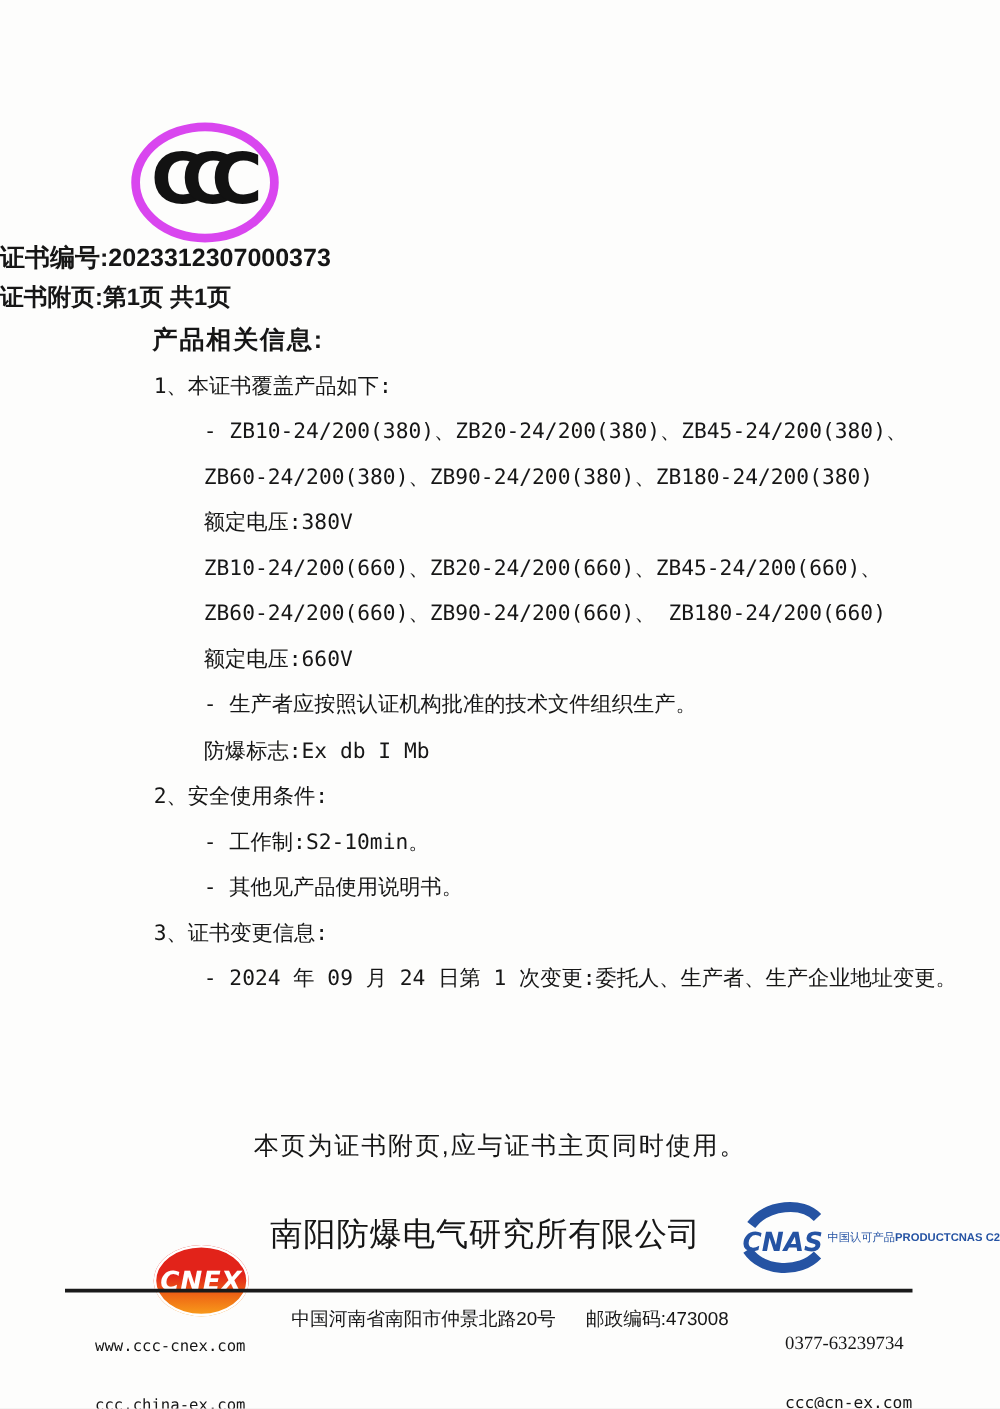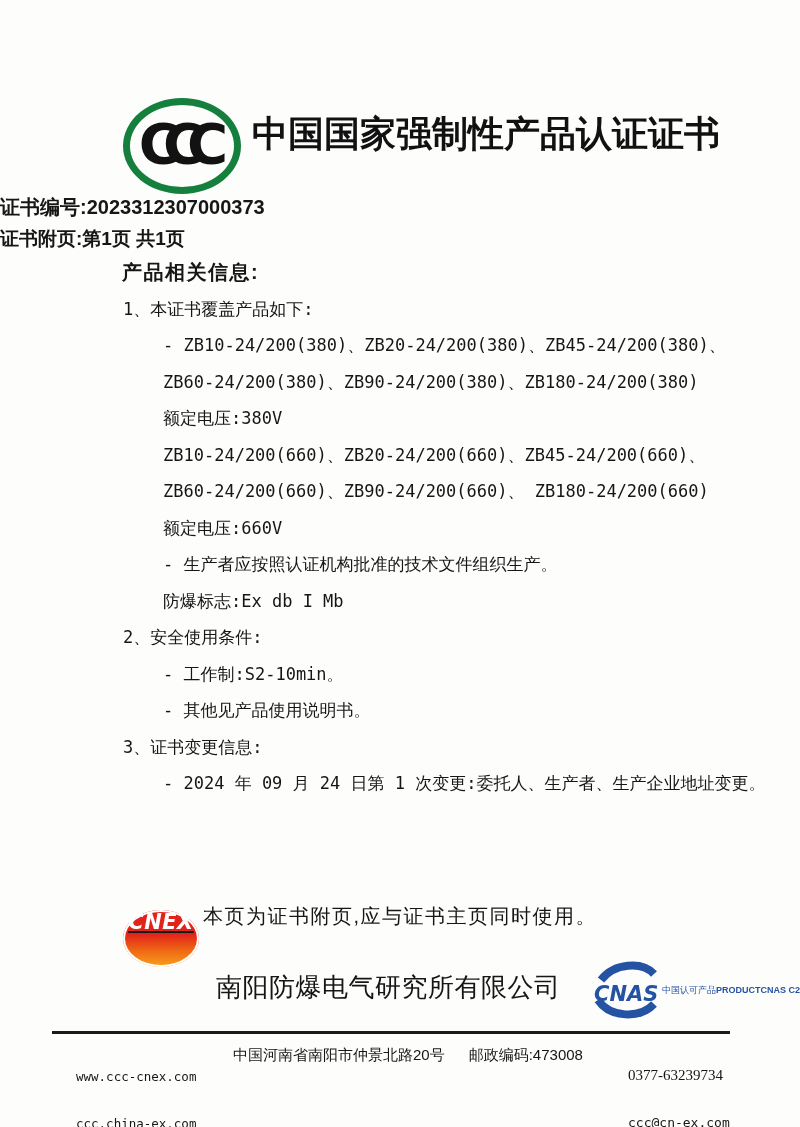--- a/index.html
+++ b/index.html
@@ -3,22 +3,22 @@
 <meta charset="utf-8">
 <style>
   html,body{margin:0;padding:0;background:#e8e8e8;}
   .page{
     position:relative;width:800px;height:1127px;background:#fdfdfc;
     margin:0 auto;overflow:hidden;color:#161616;
     font-family:"Liberation Sans", sans-serif;
   }
   
   .ccc-logo{
-    position:absolute;left:123px;top:98px;width:104px;height:82px;
-    border:7px solid #15803d;border-radius:50%;
+    position:absolute;left:105px;top:98px;width:104px;height:82px;
+    border:7px solid #d946ef;border-radius:50%;
     display:flex;align-items:center;justify-content:center;overflow:hidden;
   }
   .ccc-logo span{
     font-family:"DejaVu Sans", sans-serif;font-weight:900;font-size:56px;
     letter-spacing:-17px;color:#121212;padding-right:14px;line-height:1;
     transform:translateY(-2px);
   }
   .main-title{
     position:absolute;left:252px;top:110px;width:440px;
     font-size:36px;font-weight:600;letter-spacing:0px;color:#111;
@@ -35,25 +35,24 @@
        font-family:"DejaVu Sans Mono","Liberation Sans",monospace;}
   .section-title{font-weight:bold;font-size:20px;letter-spacing:1.5px;
        font-family:"Liberation Sans",sans-serif;}
   .heading-row{margin-left:1px;}
   .sub-row{margin-left:41px;}
   
   .note{position:absolute;top:903px;left:0;width:800px;text-align:center;
         font-size:20px;letter-spacing:1.5px;white-space:pre;}
   
   .cnex-logo{
-    position:absolute;left:123px;top:910px;width:76px;height:57px;border-radius:50%;
+    position:absolute;left:123px;top:996px;width:76px;height:57px;border-radius:50%;
     background:linear-gradient(180deg,#e2231a 0%,#e2231a 42%,#ef6a15 72%,#f9a01b 100%);
-    display:flex;justify-content:center;
+    display:flex;align-items:center;justify-content:center;
     box-shadow:0 0 0 2px #fff inset;
-    text-decoration:underline;
   }
   .cnex-logo span{color:#fff;font-weight:bold;font-style:italic;font-size:21px;
     font-family:"DejaVu Sans",sans-serif;letter-spacing:0.5px;}
   .org-name{position:absolute;left:216px;top:970px;font-size:26px;letter-spacing:0.5px;
     font-weight:500;white-space:nowrap;}
   .cnas-wrap{position:absolute;left:594px;top:961px;display:flex;align-items:center;gap:4px;}
   .cnas-text{display:flex;flex-direction:row;justify-content:center;color:#2553a3;}
   .cnas-text .ct{font-size:9px;line-height:11px;white-space:nowrap;}
   .cnas-text .ct.b{font-weight:bold;font-size:9px;}
   
@@ -68,21 +67,20 @@
   .f-right .email{font-size:13px;font-family:"DejaVu Sans Mono",monospace;}
 </style>
 </head>
 <body>
 
 <div class="page">
 
   <div class="ccc-logo">
     <span>CCC</span>
   </div>
-  <div class="main-title">中国国家强制性产品认证证书</div>
 
   <div class="meta">
     <div class="m-line m1"><span>证书编号:</span><span>2023312307000373</span></div>
     <div class="m-line m2"><span>证书附页:</span><span>第1页 共1页</span></div>
   </div>
 
   <div class="doc-body">
     <div class="row section-title">产品相关信息:</div>
     <div class="row heading-row">1、本证书覆盖产品如下:</div>
     <div class="row sub-row">- ZB10-24/200(380)、ZB20-24/200(380)、ZB45-24/200(380)、</div>

